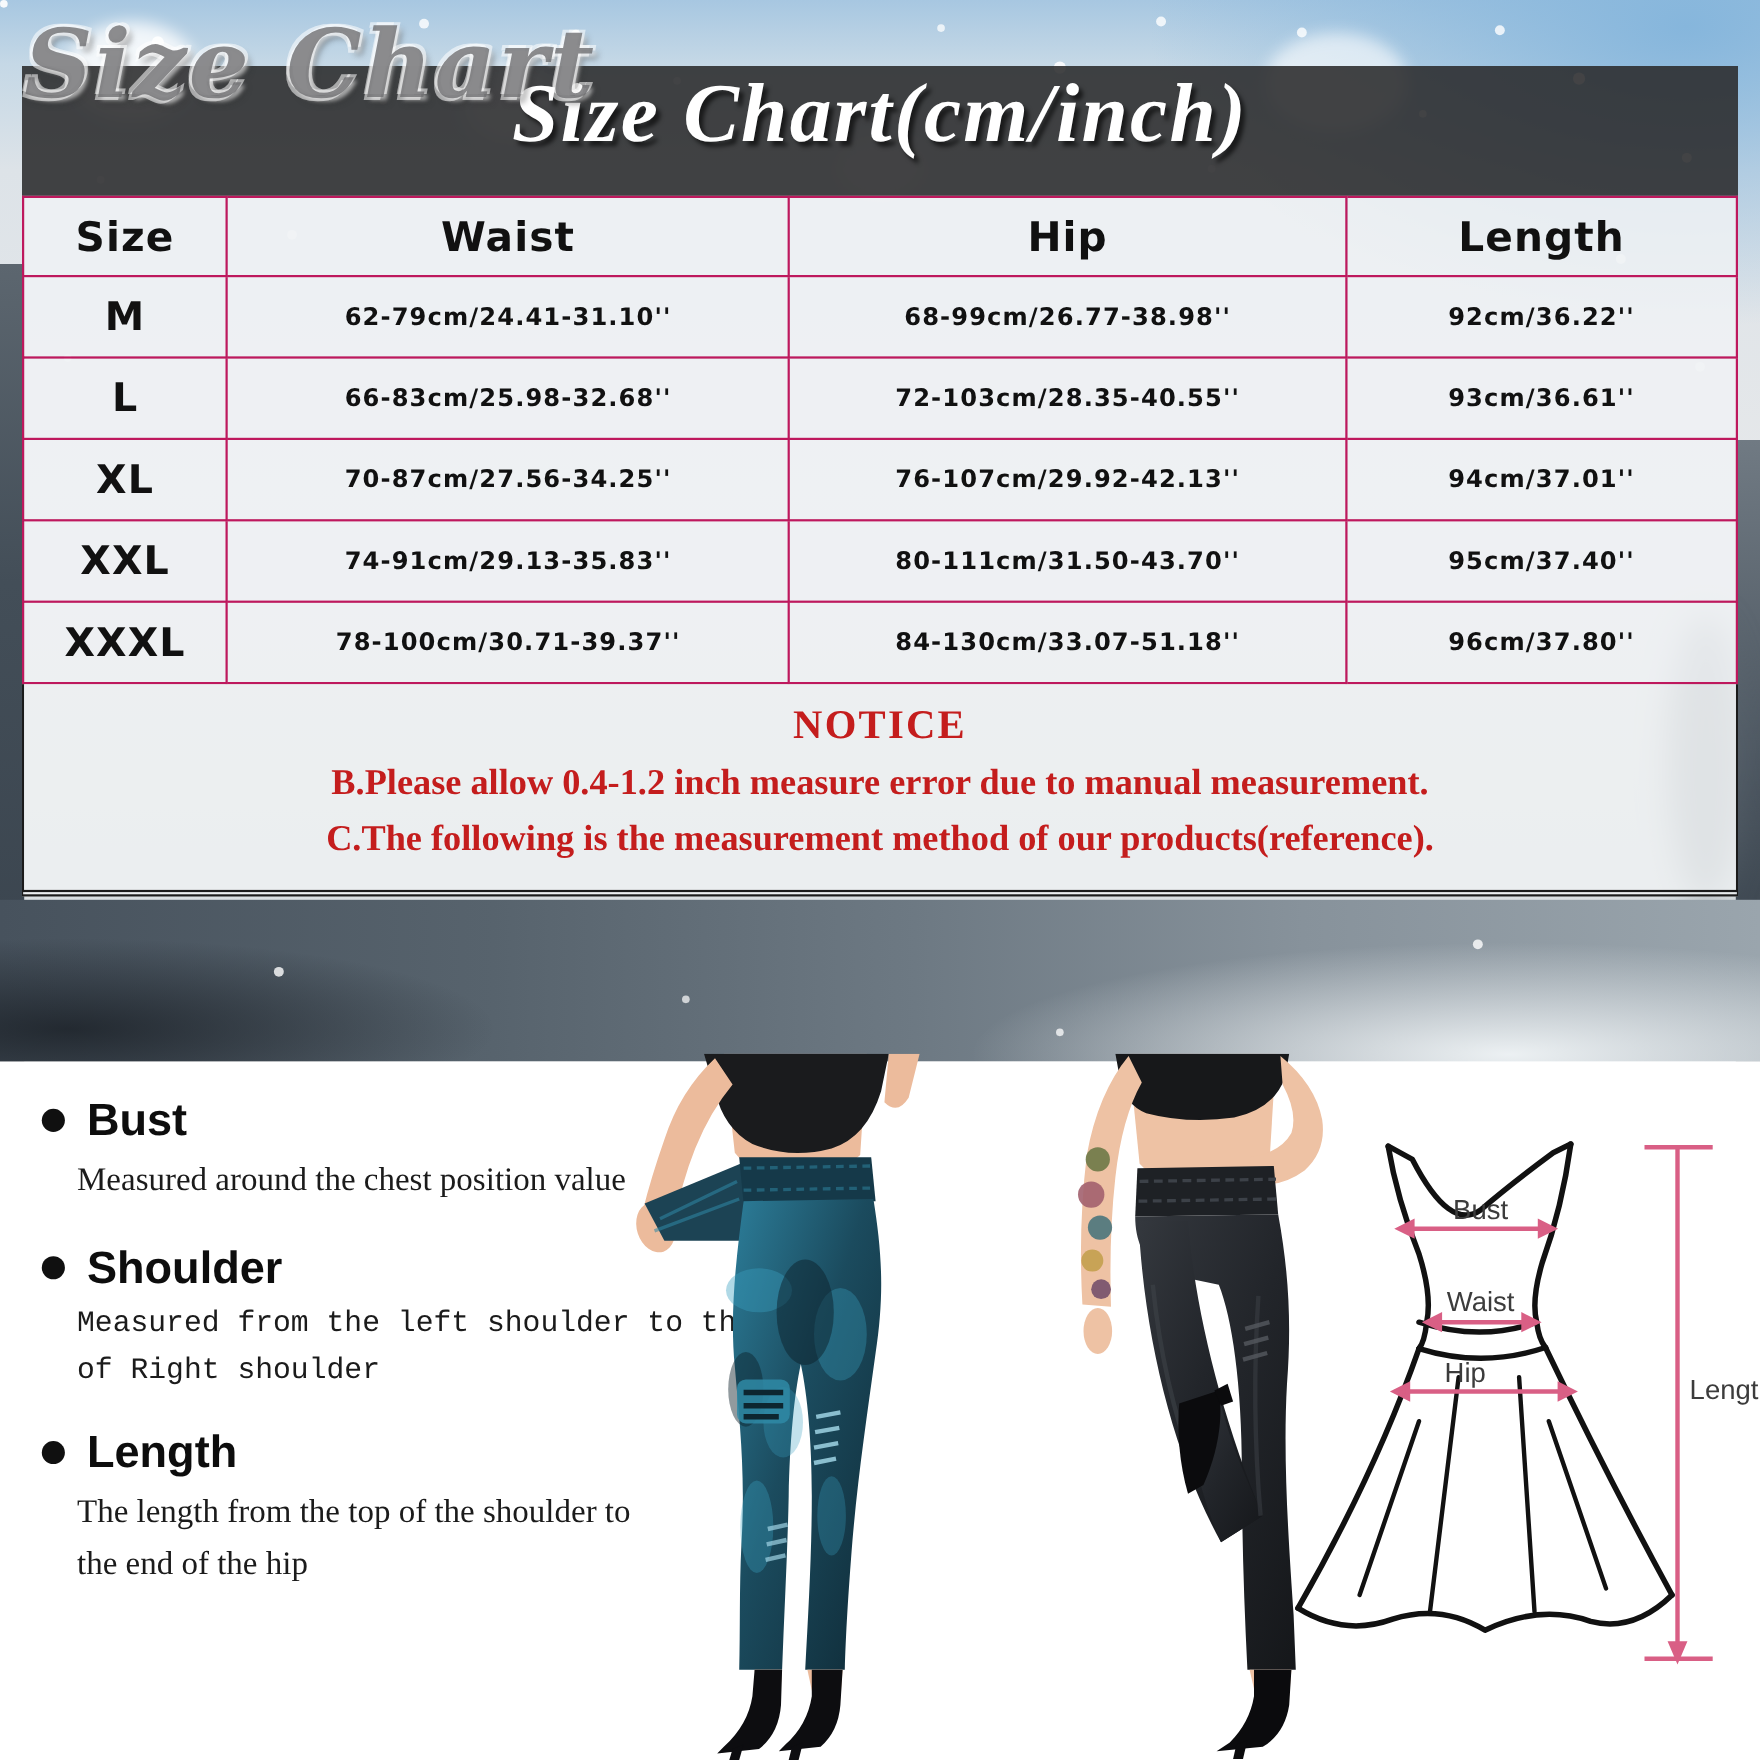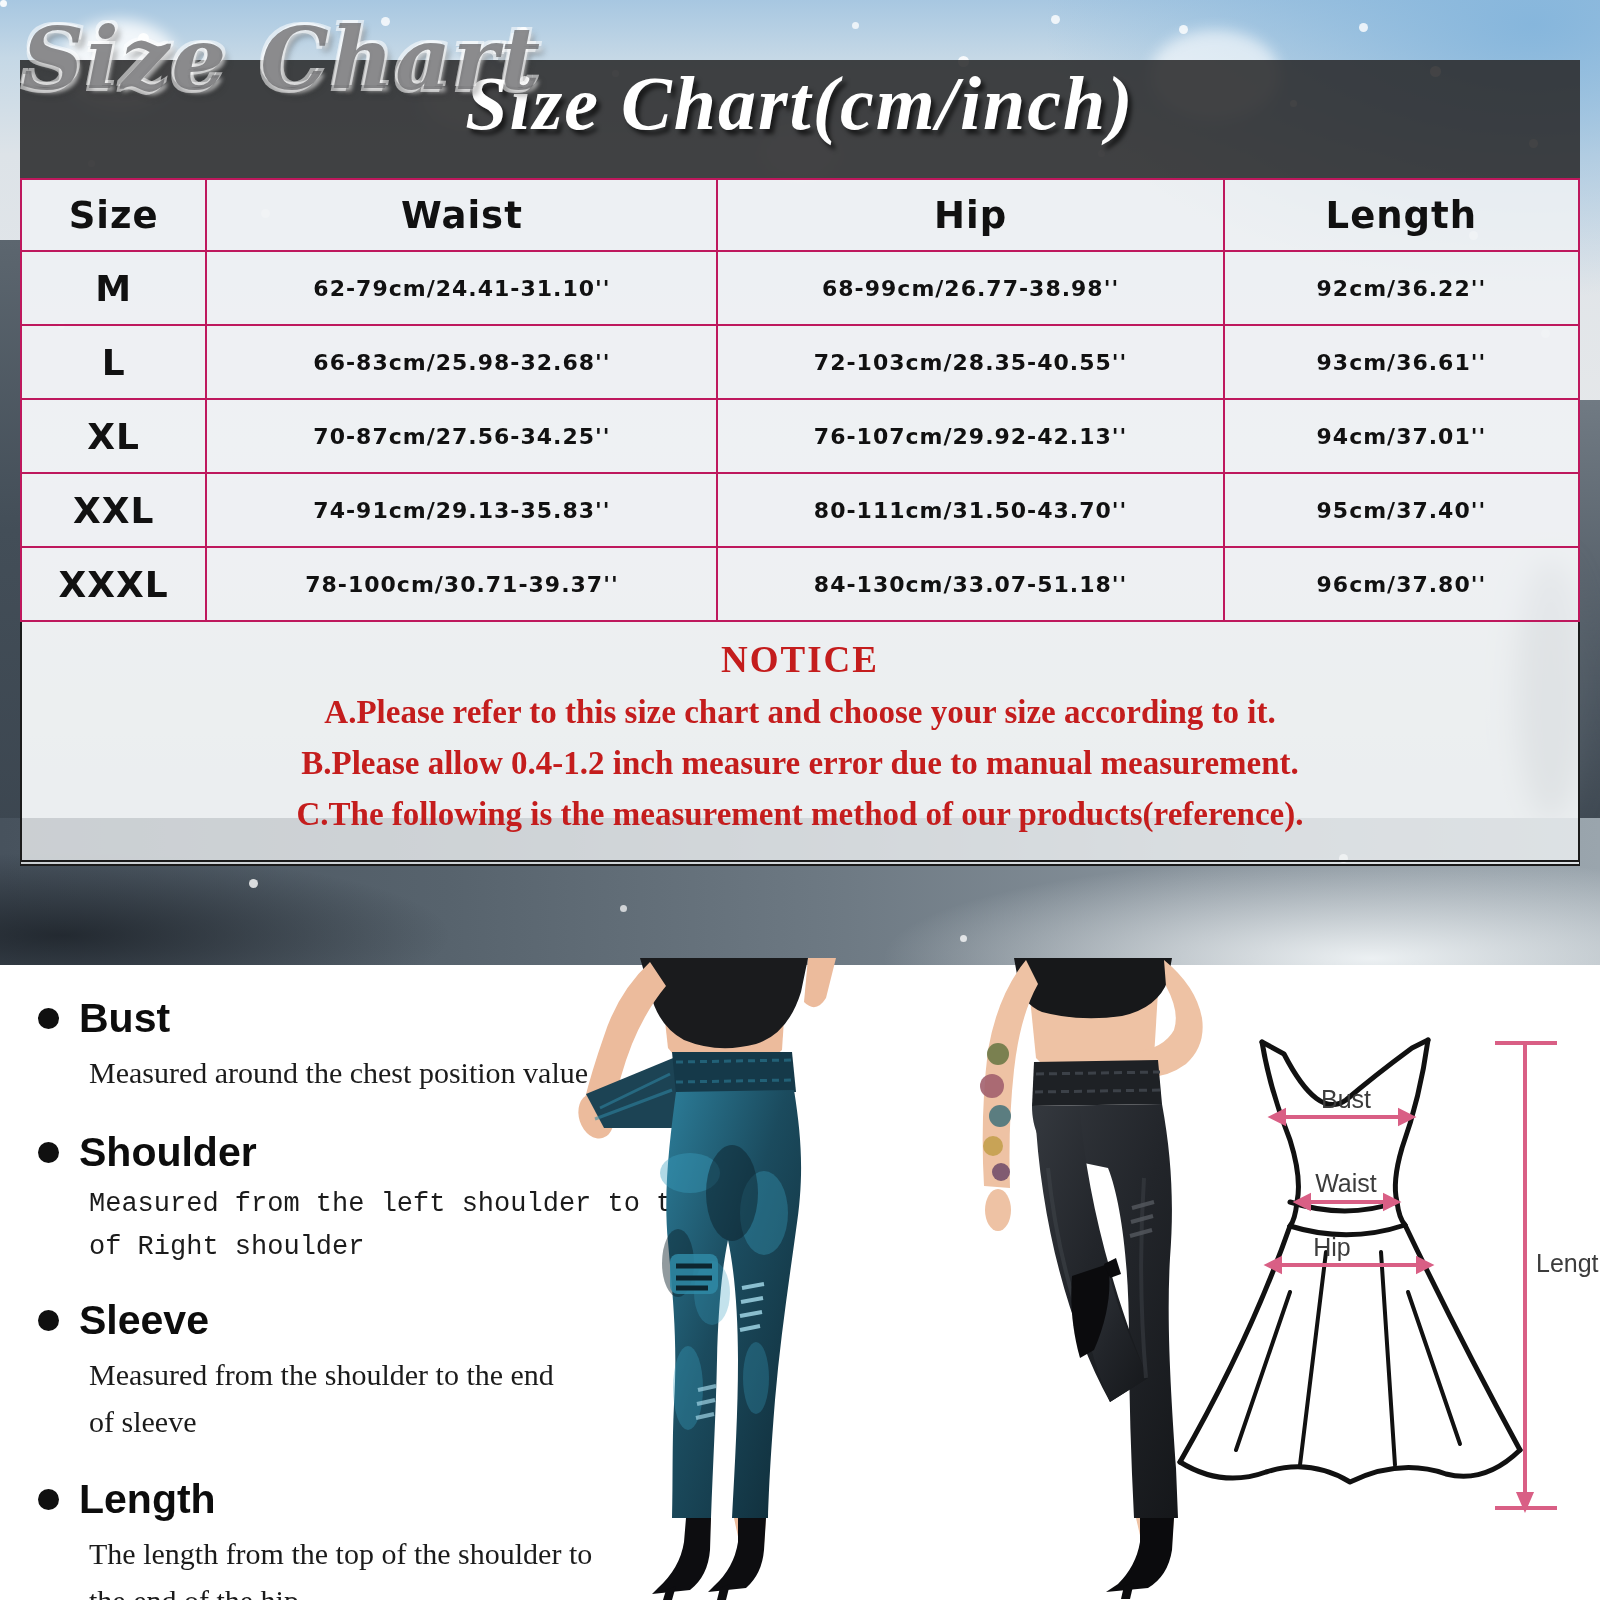--- a/index.html
+++ b/index.html
@@ -75,21 +75,21 @@
       -7px -4px 0 #fff,7px 4px 0 #fff,-4px 7px 0 #fff,4px -7px 0 #fff,
       -7px 4px 0 #fff,7px -4px 0 #fff,4px 7px 0 #fff,-4px -7px 0 #fff;}
 
   
   .lower{position:absolute;left:0;top:965px;width:1600px;height:635px;background:#ffffff;}
   .guide{position:absolute;left:38px;top:30px;width:560px;z-index:2;}
   .g-item{margin-bottom:34px;}
   .g-head{display:flex;align-items:center;gap:20px;}
   .bullet{width:21px;height:21px;border-radius:50%;background:#101010;flex:0 0 auto;}
   .term{font-family:"Liberation Sans","DejaVu Sans",sans-serif;font-weight:bold;font-size:41px;color:#0d0d0d;}
-  .desc{margin-left:51px;margin-top:8px;font-size:30px;color:#1b1b1b;line-height:1.5;white-space:nowrap;}
+  .desc{margin-left:32px;margin-top:8px;font-size:30px;color:#1b1b1b;line-height:1.5;white-space:nowrap;}
   .desc.serif{font-family:"Liberation Serif","DejaVu Serif",serif;}
   .desc.mono{font-family:"Liberation Mono","DejaVu Sans Mono",monospace;font-size:27px;}
   .g-item.shoulder{margin-bottom:30px;}
   .g-item.sleeve{margin-bottom:32px;}
 
   .models{position:absolute;left:520px;top:-7px;width:760px;height:642px;z-index:3;}
   .dress{position:absolute;left:1150px;top:55px;width:460px;height:540px;z-index:2;}
   .dress text{font-family:"Liberation Sans","DejaVu Sans",sans-serif;font-size:25px;fill:#3c3c3c;}
 </style>
 </head>
@@ -161,21 +161,20 @@
           <td class="c-size">XXXL</td>
           <td>78-100cm/30.71-39.37''</td>
           <td>84-130cm/33.07-51.18''</td>
           <td>96cm/37.80''</td>
         </tr>
       </tbody>
     </table>
 
     <div class="notice" style="color:#c41d1d;">
       <div class="notice-heading">NOTICE</div>
-      <div class="notice-line">A.Please refer to this size chart and choose your size according to it.</div>
       <div class="notice-line">B.Please allow 0.4-1.2 inch measure error due to manual measurement.</div>
       <div class="notice-line">C.The following is the measurement method of our products(reference).</div>
     </div>
   </div>
 
 
   <div class="lower">
 
     <div class="guide">
       <div class="g-item">
@@ -185,28 +184,20 @@
         </div>
         <div class="desc serif">Measured around the chest position value</div>
       </div>
       <div class="g-item shoulder">
         <div class="g-head">
           <span class="bullet"></span>
           <span class="term">Shoulder</span>
         </div>
         <div class="desc mono">Measured from the left shoulder to the</div>
         <div class="desc mono" style="margin-top:2px;">of Right shoulder</div>
-      </div>
-      <div class="g-item sleeve">
-        <div class="g-head">
-          <span class="bullet"></span>
-          <span class="term">Sleeve</span>
-        </div>
-        <div class="desc serif">Measured from the shoulder to the end</div>
-        <div class="desc serif" style="margin-top:2px;">of sleeve</div>
       </div>
       <div class="g-item">
         <div class="g-head">
           <span class="bullet"></span>
           <span class="term">Length</span>
         </div>
         <div class="desc serif">The length from the top of the shoulder to</div>
         <div class="desc serif" style="margin-top:2px;">the end of the hip</div>
       </div>
     </div>

